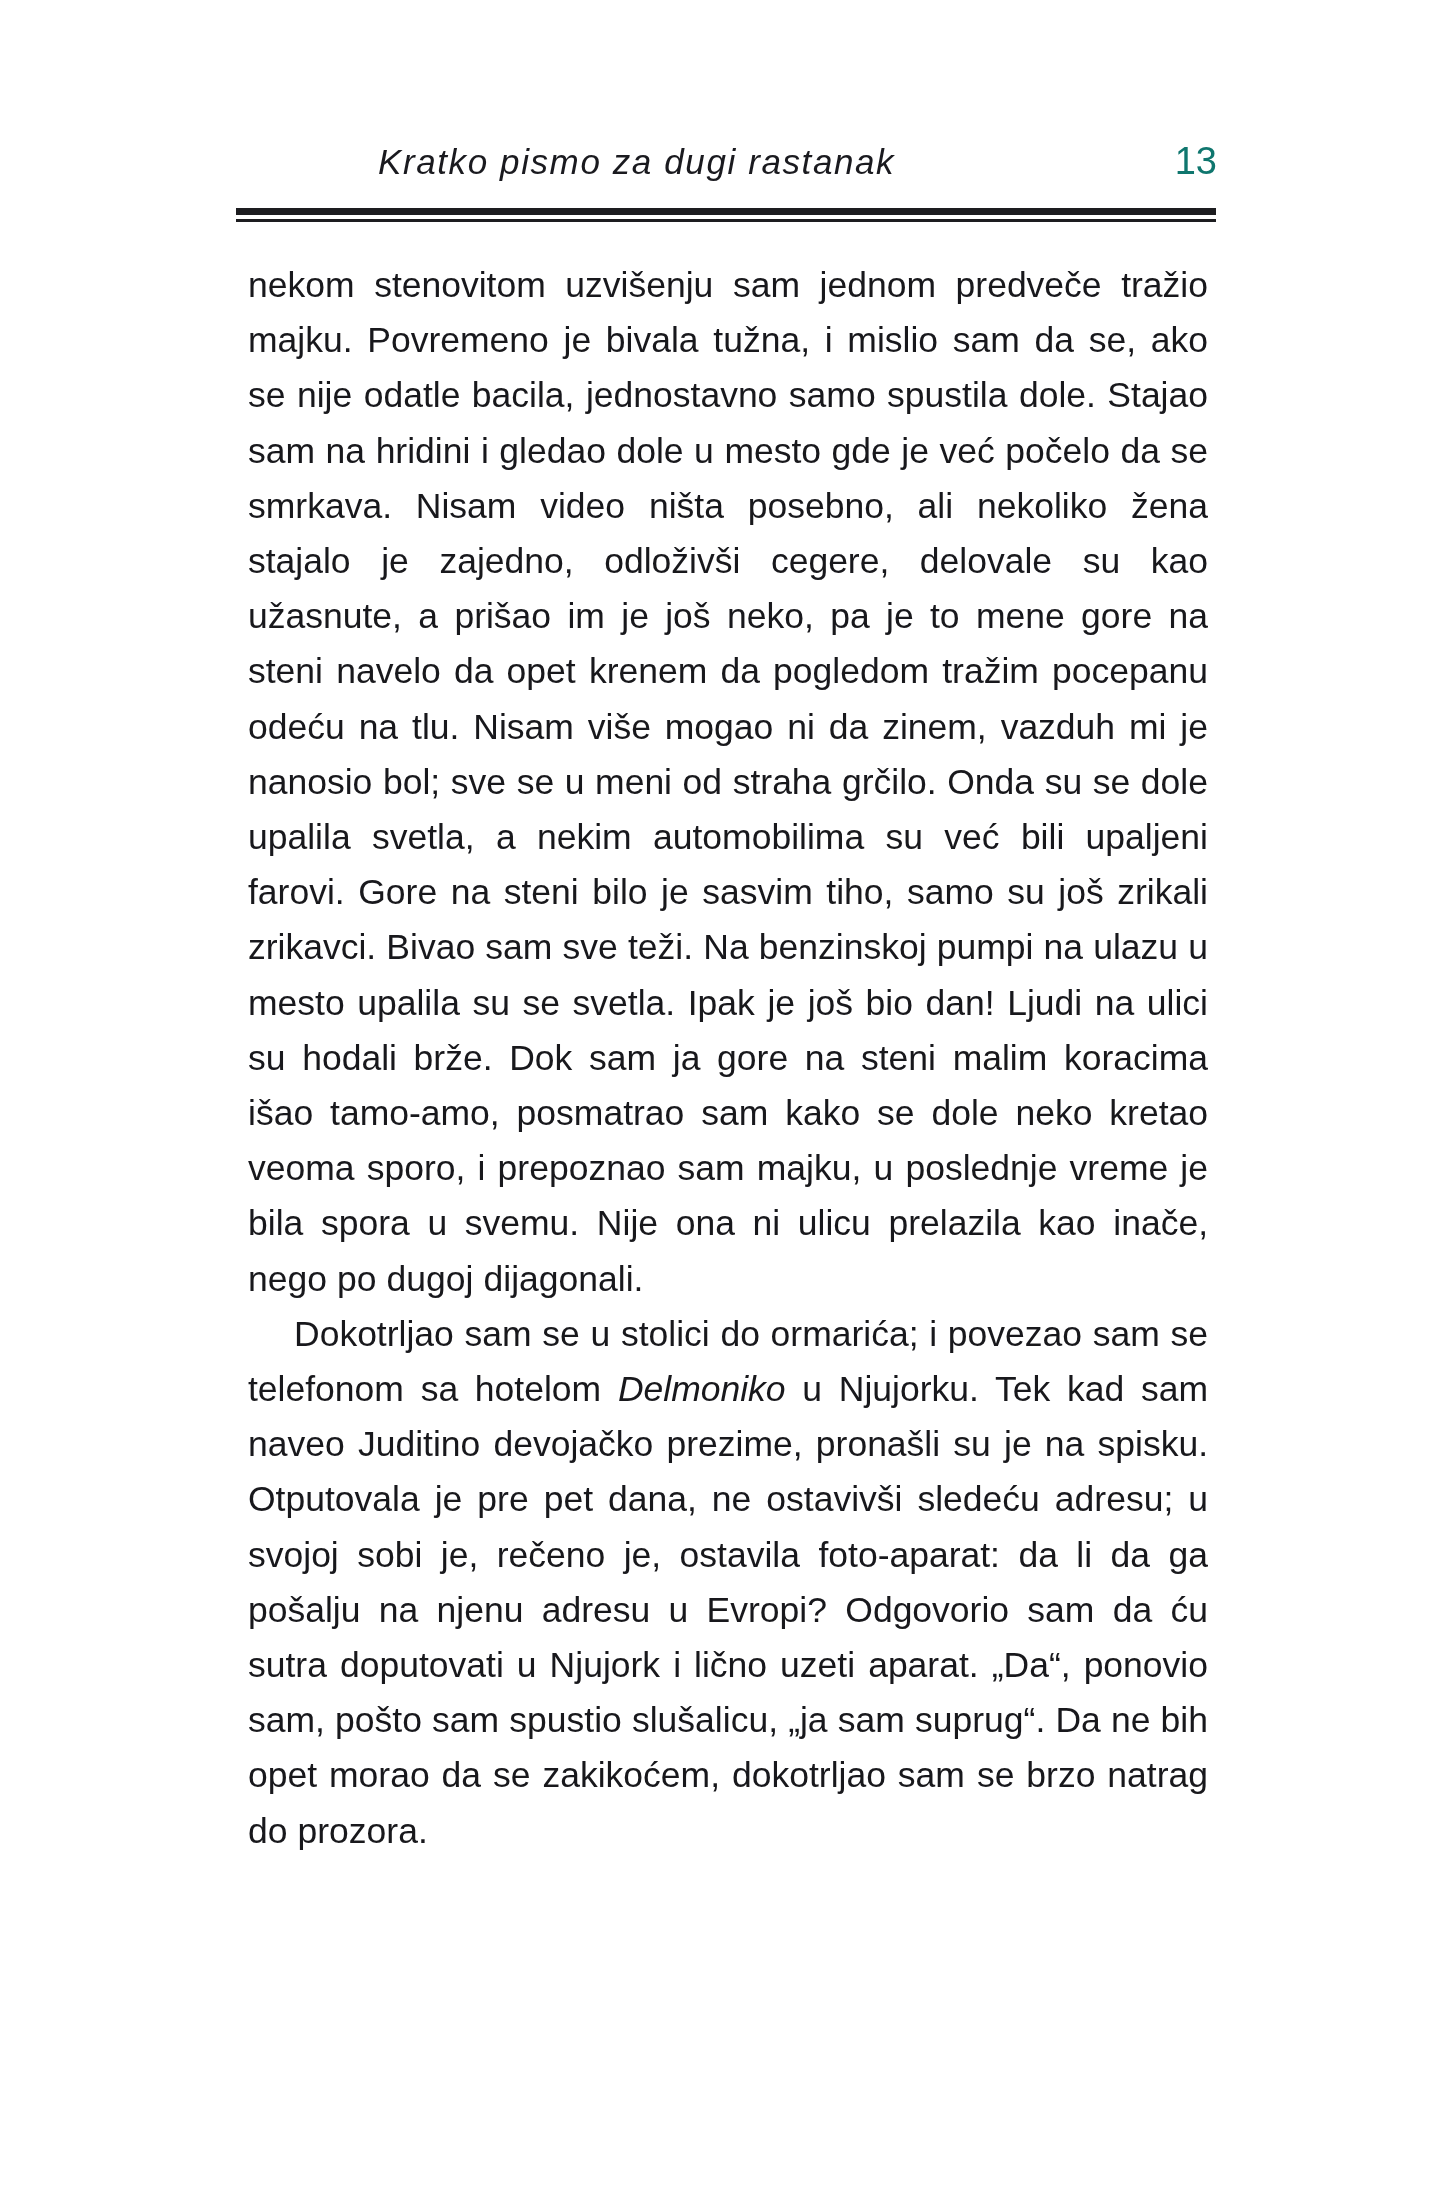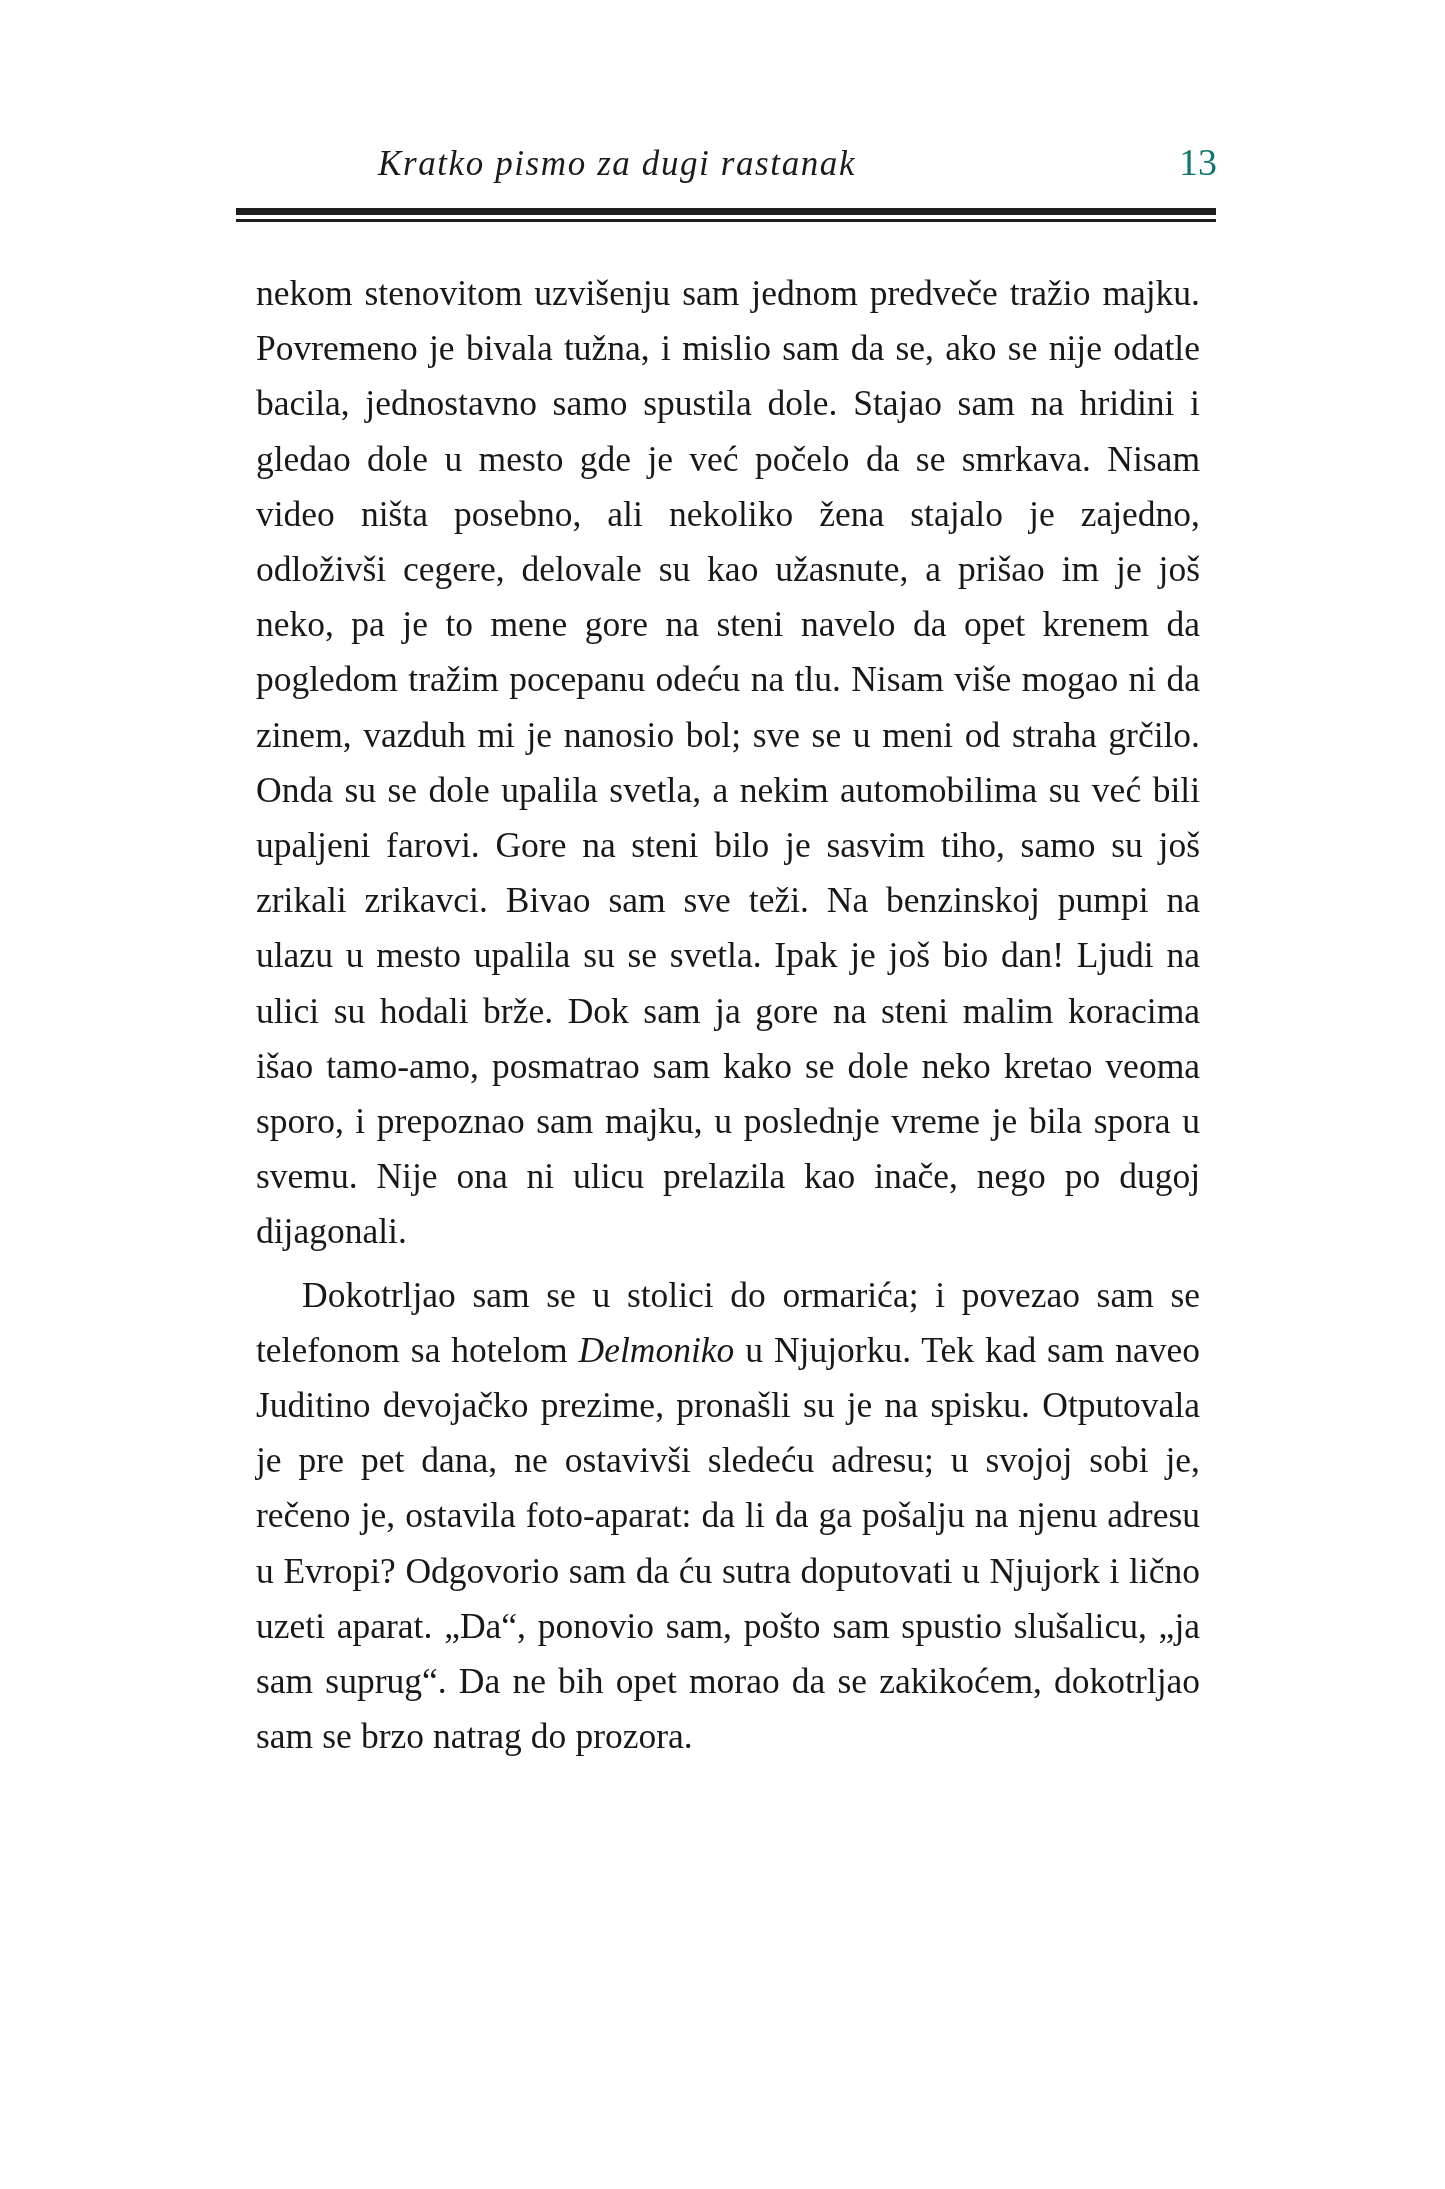--- a/index.html
+++ b/index.html
@@ -8,21 +8,21 @@
     background: #ffffff;
   }
 
   .page {
     position: relative;
     width: 1445px;
     height: 2063px;
     background: #ffffff;
     margin: 0 auto;
     overflow: hidden;
-    font-family: Liberation Serif, serif;
+    font-family: Liberation Sans, sans-serif;
     color: #16161a;
   }
 
   
   .running-head {
     position: absolute;
     left: 232px;
     top: 140px;
     width: 985px;
     display: flex;
@@ -74,21 +74,21 @@
     font-size: 35.5px;
     line-height: 55.2px;
     text-align: justify;
     text-justify: inter-word;
     color: #18181c;
     hyphens: manual;
     word-spacing: 0.2px;
   }
 
   .body-text p {
-    margin: 8px;
+    margin: 0;
     text-indent: 0;
   }
 
   .body-text p.indented {
     text-indent: 46px;
   }
 
   .body-text p:last-child {
     text-align: justify;
   }

